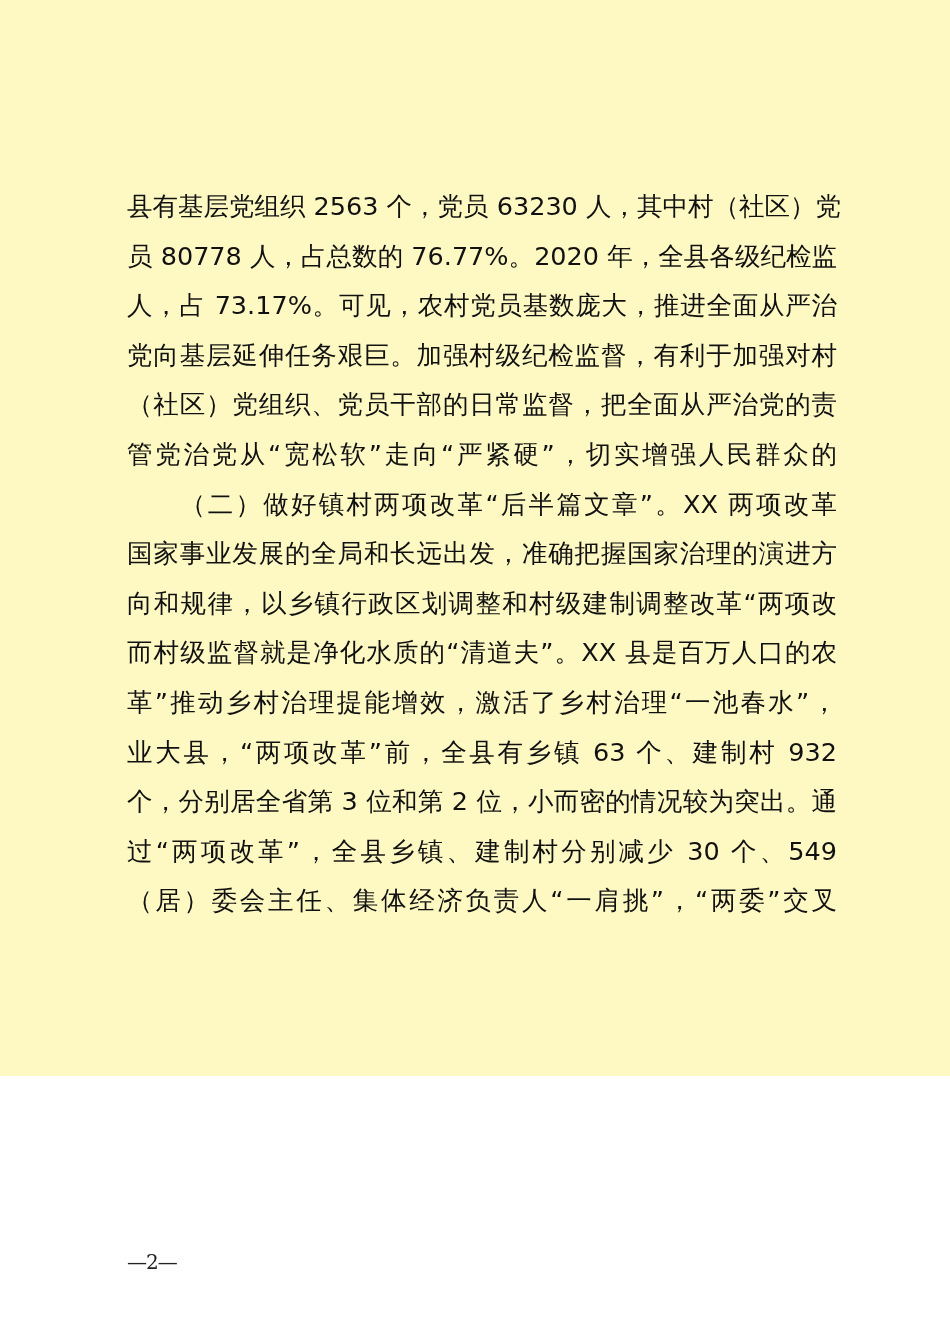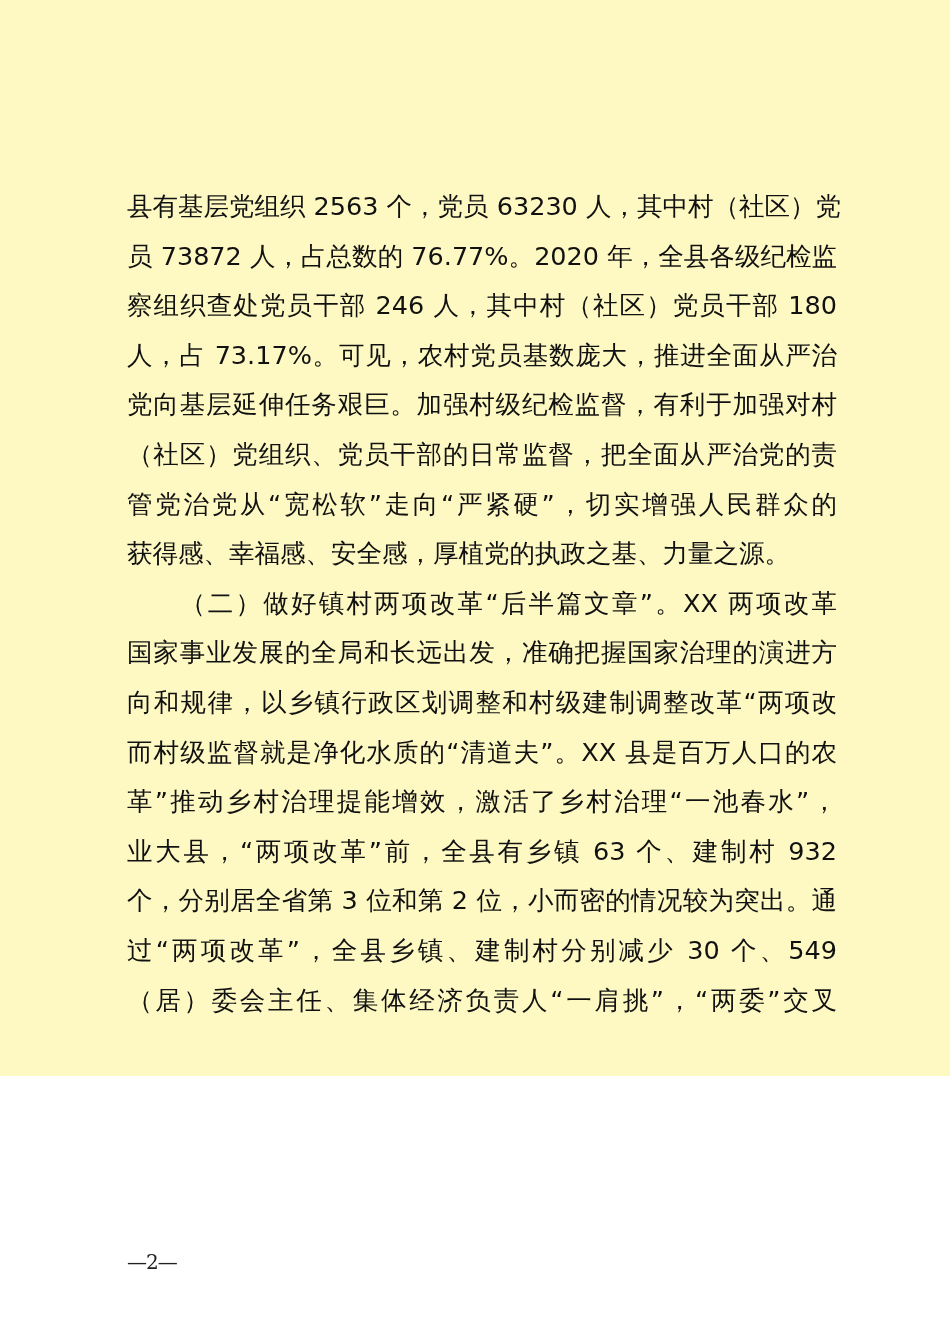--- a/index.html
+++ b/index.html
@@ -56,27 +56,25 @@
       color: #222222;
       letter-spacing: -1px;
     }
   </style>
 </head>
 <body>
 
 <div class="page">
   <div class="body-text">
     <div class="line">县有基层党组织 2563 个，党员 63230 人，其中村（社区）党</div>
-    <div class="line">员 73872 人，占总数的 76.77%。2020 年，全县各级纪检监</div>
-    <div class="line">察组织查处党员干部 246 人，其中村（社区）党员干部 180</div>
+    <div class="line">员 80778 人，占总数的 76.77%。2020 年，全县各级纪检监</div>
     <div class="line">人，占 73.17%。可见，农村党员基数庞大，推进全面从严治</div>
     <div class="line">党向基层延伸任务艰巨。加强村级纪检监督，有利于加强对村</div>
     <div class="line">（社区）党组织、党员干部的日常监督，把全面从严治党的责</div>
     <div class="line">管党治党从“宽松软”走向“严紧硬”，切实增强人民群众的</div>
-    <div class="line last">获得感、幸福感、安全感，厚植党的执政之基、力量之源。</div>
 
     <div class="line indent"><span class="bold">（二）做好镇村两项改革“后半篇文章”。</span><span>XX 两项改革</span></div>
     <div class="line">国家事业发展的全局和长远出发，准确把握国家治理的演进方</div>
     <div class="line">向和规律，以乡镇行政区划调整和村级建制调整改革“两项改</div>
     <div class="line">而村级监督就是净化水质的“清道夫”。XX 县是百万人口的农</div>
     <div class="line">革”推动乡村治理提能增效，激活了乡村治理“一池春水”，</div>
     <div class="line">业大县，“两项改革”前，全县有乡镇 63 个、建制村 932</div>
     <div class="line">个，分别居全省第 3 位和第 2 位，小而密的情况较为突出。通</div>
     <div class="line">过“两项改革”，全县乡镇、建制村分别减少 30 个、549</div>
     <div class="line">（居）委会主任、集体经济负责人“一肩挑”，“两委”交叉</div>

